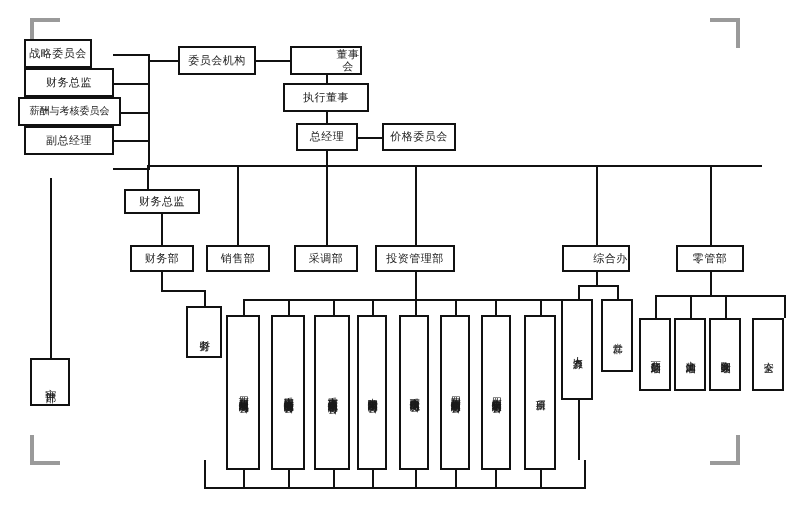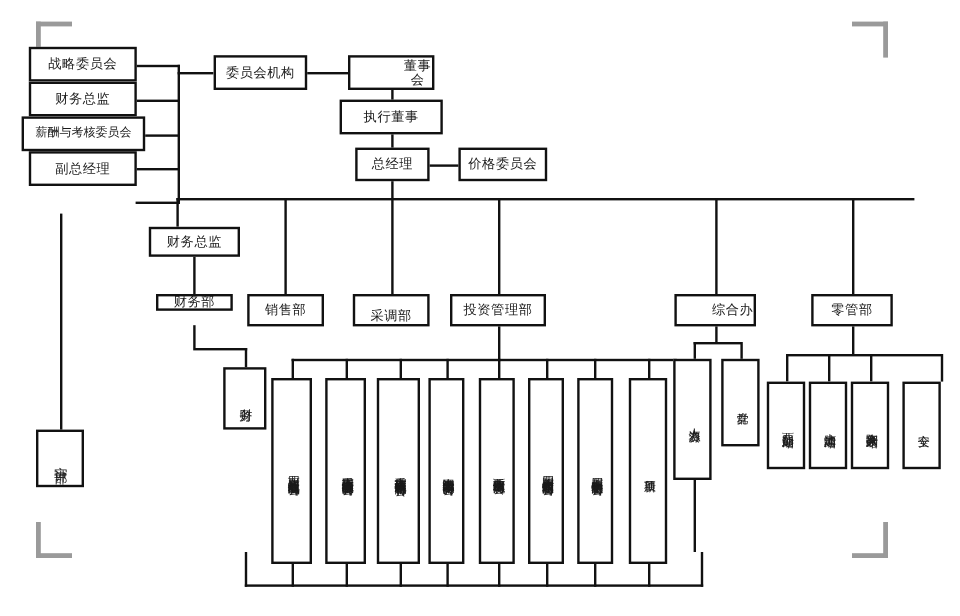--- a/index.html
+++ b/index.html
@@ -116,21 +116,21 @@
   <div class="ln lnv" style="left:617px;top:285px;height:15px;"></div>
   <div class="ln lnv" style="left:578px;top:400px;height:60px;"></div>
 
   <div class="ln lnv" style="left:710px;top:271px;height:24px;"></div>
   <div class="ln lnh" style="left:655px;top:295px;width:130px;"></div>
   <div class="ln lnv" style="left:655px;top:295px;height:23px;"></div>
   <div class="ln lnv" style="left:690px;top:295px;height:23px;"></div>
   <div class="ln lnv" style="left:725px;top:295px;height:23px;"></div>
   <div class="ln lnv" style="left:784px;top:295px;height:23px;"></div>
 
-  <div class="box h" style="left:24px;top:39px;width:90px;height:29px;">
+  <div class="box h" style="left:24px;top:39px;width:68px;height:29px;">
     <span>战略委员会</span>
   </div>
   <div class="box h" style="left:24px;top:68px;width:90px;height:29px;">
     <span>财务总监</span>
   </div>
   <div class="box h sm" style="left:18px;top:97px;width:103px;height:29px;">
     <span>薪酬与考核委员会</span>
   </div>
   <div class="box h" style="left:24px;top:126px;width:90px;height:29px;">
     <span>副总经理</span>
@@ -149,27 +149,27 @@
     <span>总经理</span>
   </div>
   <div class="box h" style="left:382px;top:123px;width:74px;height:28px;">
     <span>价格委员会</span>
   </div>
 
   <div class="box h" style="left:124px;top:189px;width:76px;height:25px;">
     <span>财务总监</span>
   </div>
 
-  <div class="box h" style="left:130px;top:245px;width:64px;height:14px;">
+  <div class="box h" style="left:130px;top:245px;width:64px;height:27px;">
     <span>财务部</span>
   </div>
   <div class="box h" style="left:206px;top:245px;width:64px;height:27px;">
     <span>销售部</span>
   </div>
-  <div class="box h" style="left:294px;top:245px;width:64px;height:27px;align-items:flex-end;">
+  <div class="box h" style="left:294px;top:245px;width:64px;height:27px;">
     <span>采调部</span>
   </div>
   <div class="box h" style="left:375px;top:245px;width:80px;height:27px;">
     <span>投资管理部</span>
   </div>
   <div class="box h" style="left:562px;top:245px;width:68px;height:27px;padding-left:29px;">
     <span>综合办</span>
   </div>
   <div class="box h" style="left:676px;top:245px;width:68px;height:27px;">
     <span>零管部</span>

